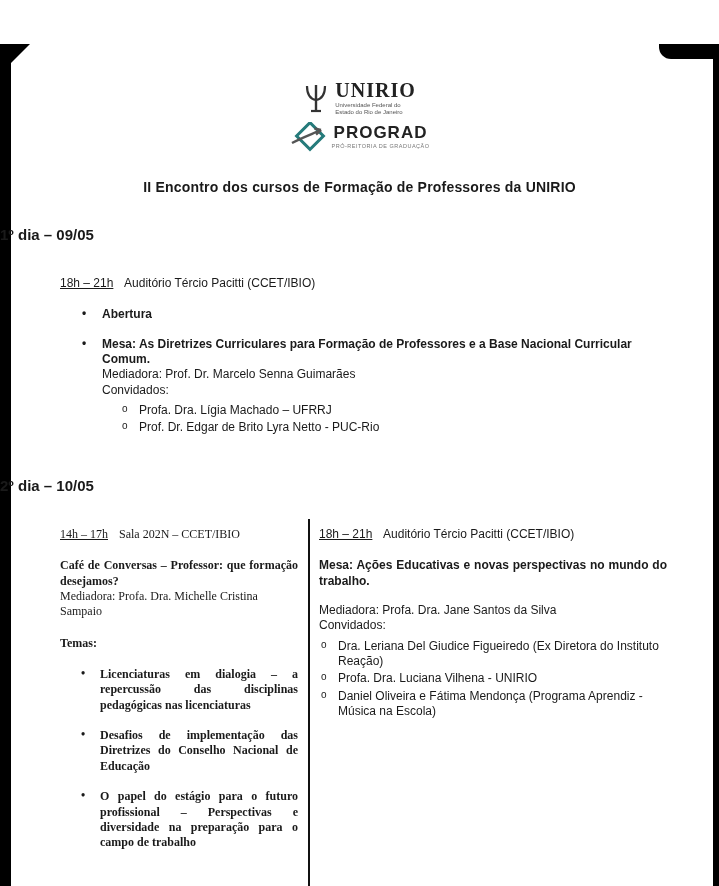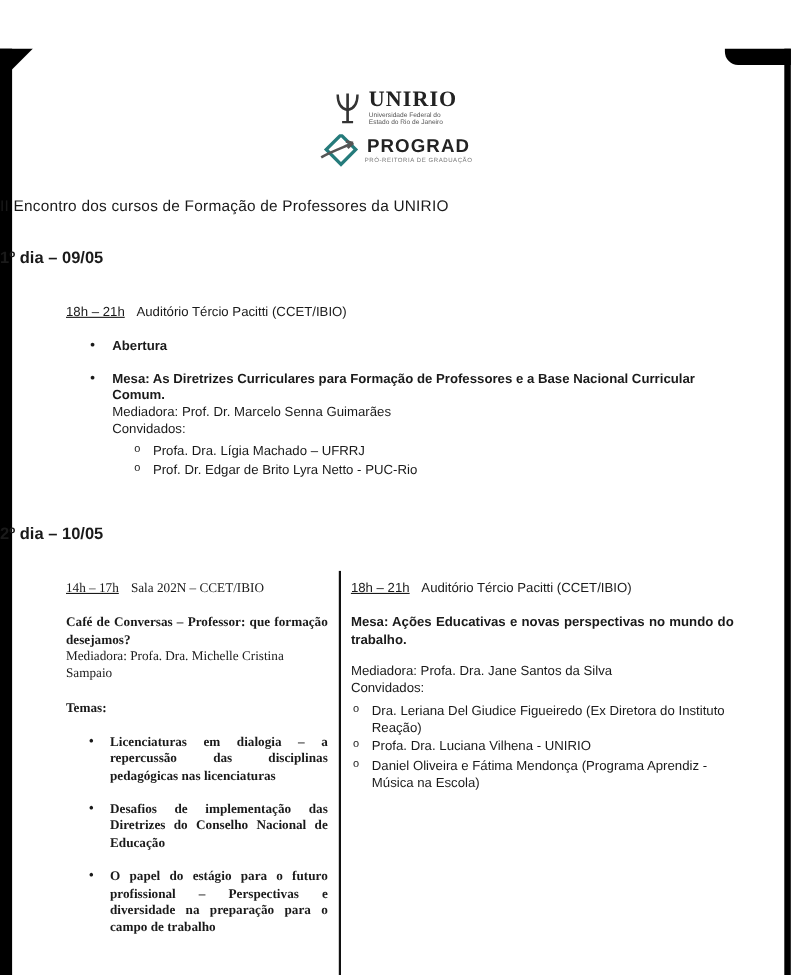--- a/index.html
+++ b/index.html
@@ -22,21 +22,21 @@
   
   .logos { text-align:center; }
   .logo-row { display:inline-flex; align-items:center; gap:6px; }
   .unirio-block { margin-bottom:6px; }
   .unirio-name { font-family:"Liberation Serif", serif; font-weight:bold; font-size:20px;
                  letter-spacing:1px; color:#222; line-height:1; text-align:left; }
   .logo-sub { font-size:6px; color:#555; white-space:pre-line; line-height:1.2; text-align:left; margin-top:2px; }
   .prograd-name { font-weight:bold; font-size:17px; letter-spacing:1px; color:#222; line-height:1; text-align:center; }
   .prograd-sub { font-size:5.5px; color:#777; letter-spacing:0.5px; text-align:left; margin-top:2px; }
 
-  .doc-title { text-align:left; font-size:14px; font-weight:normal; margin-top:22px; letter-spacing:0.2px; }
+  .doc-title { text-align:center; font-size:14px; font-weight:bold; margin-top:22px; letter-spacing:0.2px; }
   .day-heading { text-align:left; font-size:15px; font-weight:bold; }
   .day1-heading { margin-top:28px; }
   .day2-heading { margin-top:40px; }
 
   .session { margin:32px 0 0 60px; }
   .session .time { text-decoration:underline; margin-right:8px; }
   .bold { font-weight:bold; }
   .block { display:block; }
 
   

